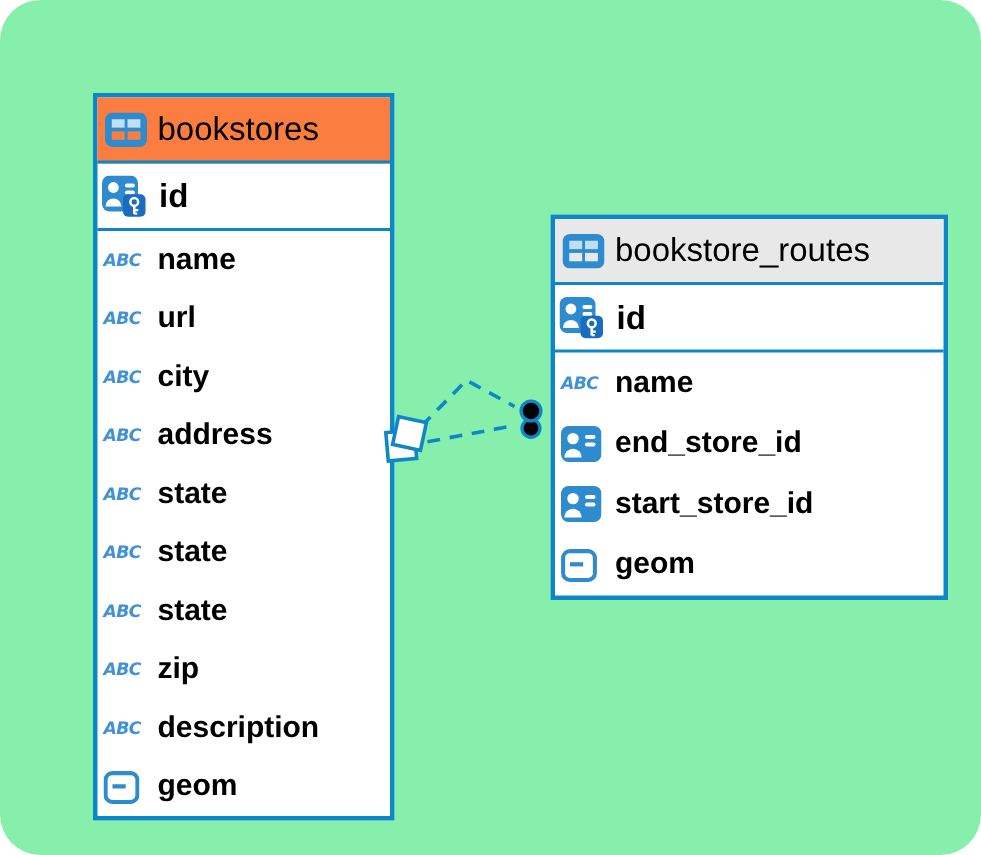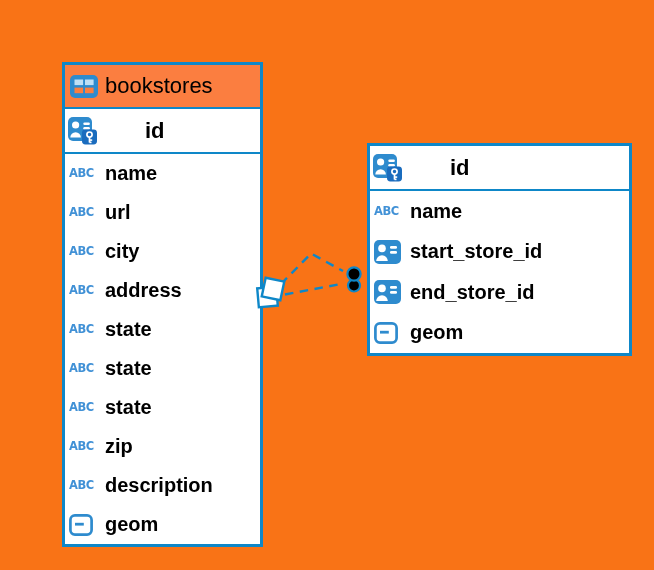--- a/index.html
+++ b/index.html
@@ -8,22 +8,22 @@
     --header-gray:#e8e8e8;
     --icon-blue:#2e8bce;
     --cell-light:#bfdff5;
     --key-badge:#1a6cbe;
     --abc-blue:#4191d6;
     --text:#000000;
     --dot-fill:#000000;
   }
   html,body{margin:0;padding:0;background:#fff;}
   .canvas{
-    position:relative;width:654px;height:570px;background:#f97316;overflow:hidden;
-    font-family:"Liberation Sans",sans-serif;color:var(--text);
+    position:relative;width:654px;height:570px;background:#86efac;overflow:hidden;
+    font-family:"Liberation Sans",sans-serif;color:var(--text);border-radius:27px;
   }
   .defs{position:absolute;width:0;height:0;overflow:hidden;}
   .connectors{position:absolute;left:0;top:0;width:654px;height:570px;z-index:5;}
   .table{
     position:absolute;background:#fff;border:3px solid var(--frame);
     box-sizing:border-box;z-index:1;
   }
   .thead{
     height:42px;display:flex;align-items:center;gap:7px;
     padding-left:5px;border-bottom:2px solid var(--frame);
@@ -31,28 +31,28 @@
   .thead--orange{background:var(--header-orange);}
   .thead--gray{background:var(--header-gray);}
   .thead--orange .hicon{--cellbot:var(--header-orange);}
   .thead--gray .hicon{--cellbot:var(--header-gray);}
   .hicon{display:flex;align-items:center;flex:0 0 auto;}
   .tname{font-size:22px;line-height:1;padding-bottom:1px;}
   .pkrow{
     height:43px;display:flex;align-items:center;gap:6px;
     padding-left:3px;border-bottom:2px solid var(--frame);
   }
-  .pklabel{font-size:22px;font-weight:bold;line-height:1;margin-left:39px;}
+  .pklabel{font-size:22px;font-weight:bold;line-height:1;}
   .rows{display:block;}
   .row{display:flex;align-items:center;gap:6px;padding-left:4px;height:39px;}
   .rows--tall .row{height:40.5px;}
   .ricon{width:30px;display:flex;align-items:center;justify-content:flex-start;flex:0 0 auto;}
   .ricon.abc{
     font-family:"DejaVu Sans",sans-serif;font-weight:800;font-size:11.5px;
-    letter-spacing:-0.4px;color:var(--abc-blue);line-height:1;
+    letter-spacing:-0.4px;color:var(--abc-blue);line-height:1;font-style:italic;
   }
   .rlabel{font-size:20px;line-height:1;padding-bottom:1px;font-weight:bold;}
   .dash{stroke:var(--frame);stroke-width:2.4;fill:none;stroke-dasharray:8.5 6.5;}
   .diamond{fill:#fff;stroke:var(--frame);stroke-width:2.4;}
   .dot{fill:var(--dot-fill);stroke:var(--frame);stroke-width:2.2;}
 </style>
 </head>
 <body>
 
 <div class="canvas">
@@ -164,48 +164,56 @@
           <svg width="24" height="22" viewBox="0 0 24 22">
               <use href="#sym-geom"></use>
             </svg>
         </span>
         <span class="rlabel">geom</span>
       </div>
     </div>
   </div>
 
   <div class="table" style="left:367px;top:143px;width:265px;">
+    <div class="thead thead--gray">
+      <span class="hicon">
+        <svg width="28" height="23" viewBox="0 0 28 23">
+            <use href="#sym-table"></use>
+          </svg>
+      </span>
+      <span class="tname">bookstore_routes</span>
+    </div>
     <div class="pkrow">
       <span class="ricon" style="width:32px;">
         <svg width="30" height="28" viewBox="0 0 30 28">
             <use href="#sym-pk"></use>
           </svg>
       </span>
       <span class="pklabel">id</span>
     </div>
     <div class="rows rows--tall">
       <div class="row">
         <span class="ricon abc">ABC</span>
         <span class="rlabel">name</span>
       </div>
       <div class="row">
         <span class="ricon">
           <svg width="27" height="24" viewBox="0 0 27 24">
               <use href="#sym-person"></use>
             </svg>
         </span>
-        <span class="rlabel">start_store_id</span>
+        <span class="rlabel">end_store_id</span>
       </div>
       <div class="row">
         <span class="ricon">
           <svg width="27" height="24" viewBox="0 0 27 24">
               <use href="#sym-person"></use>
             </svg>
         </span>
-        <span class="rlabel">end_store_id</span>
+        <span class="rlabel">start_store_id</span>
       </div>
       <div class="row">
         <span class="ricon">
           <svg width="24" height="22" viewBox="0 0 24 22">
               <use href="#sym-geom"></use>
             </svg>
         </span>
         <span class="rlabel">geom</span>
       </div>
     </div>

